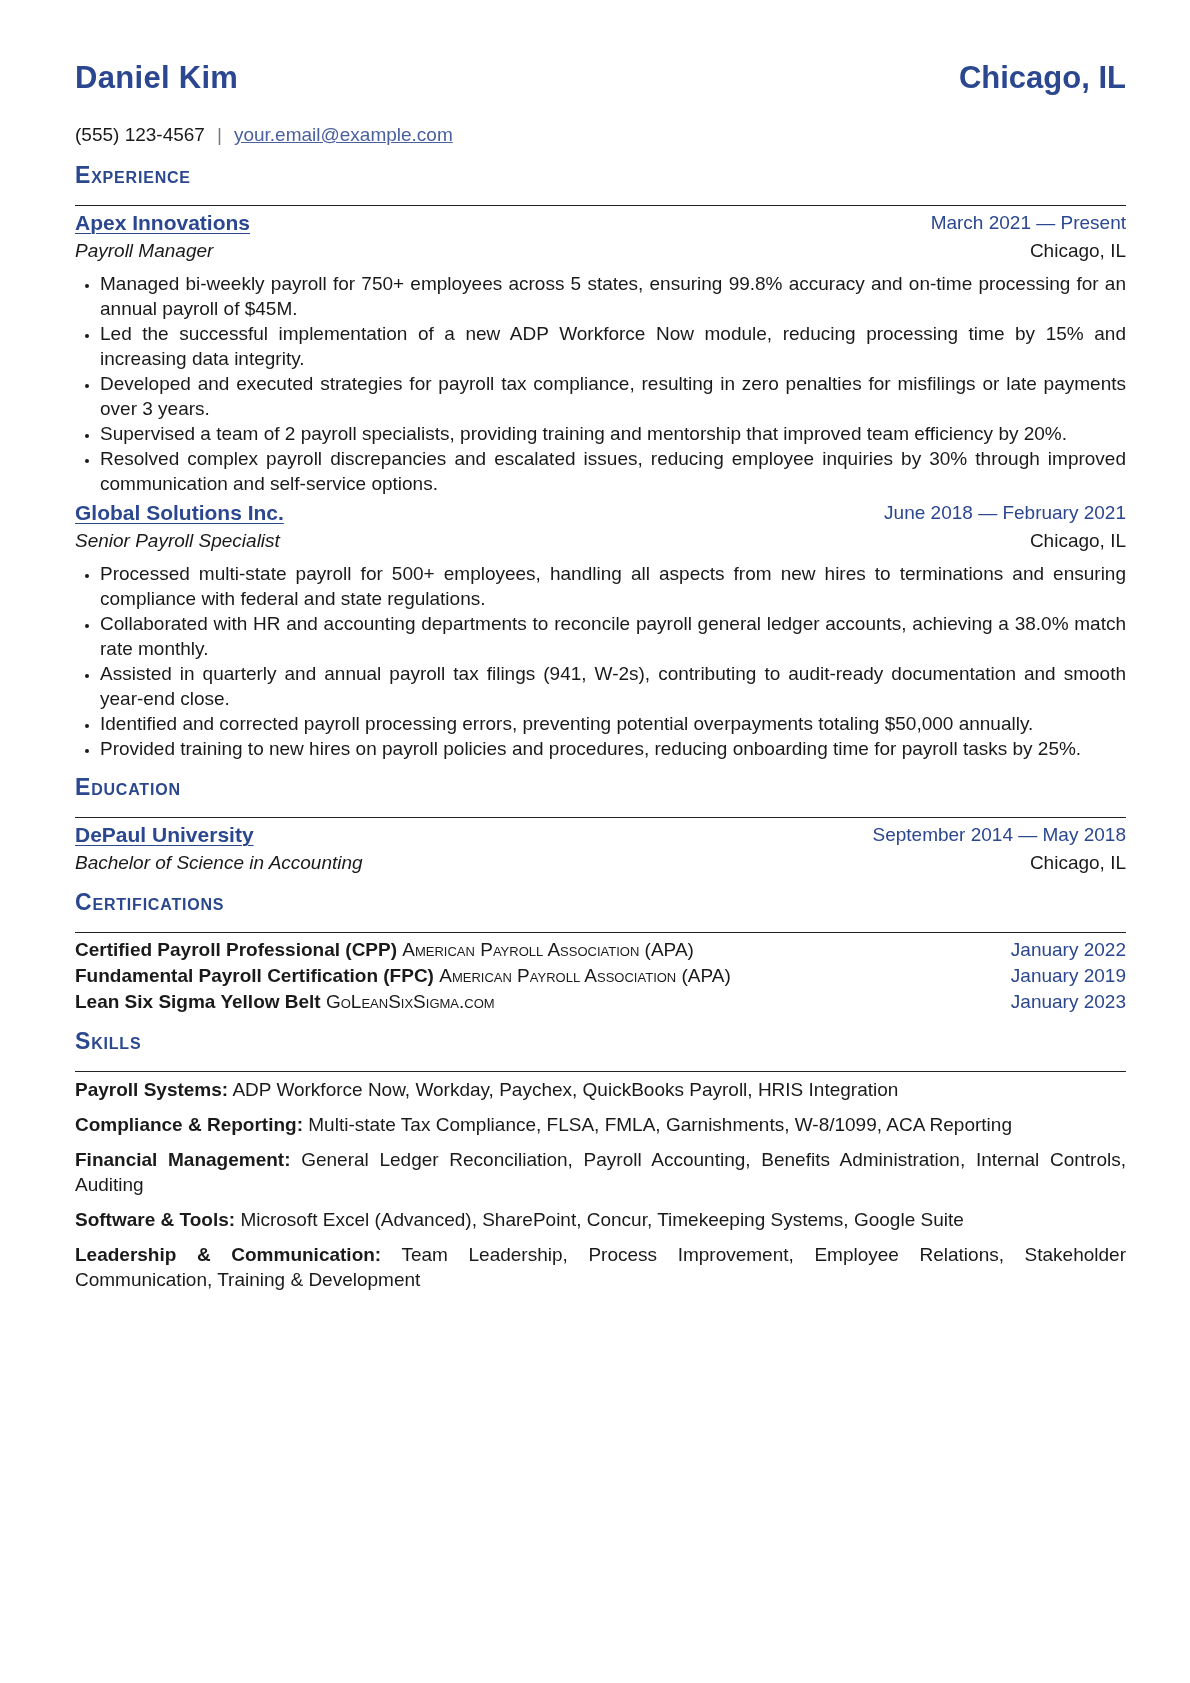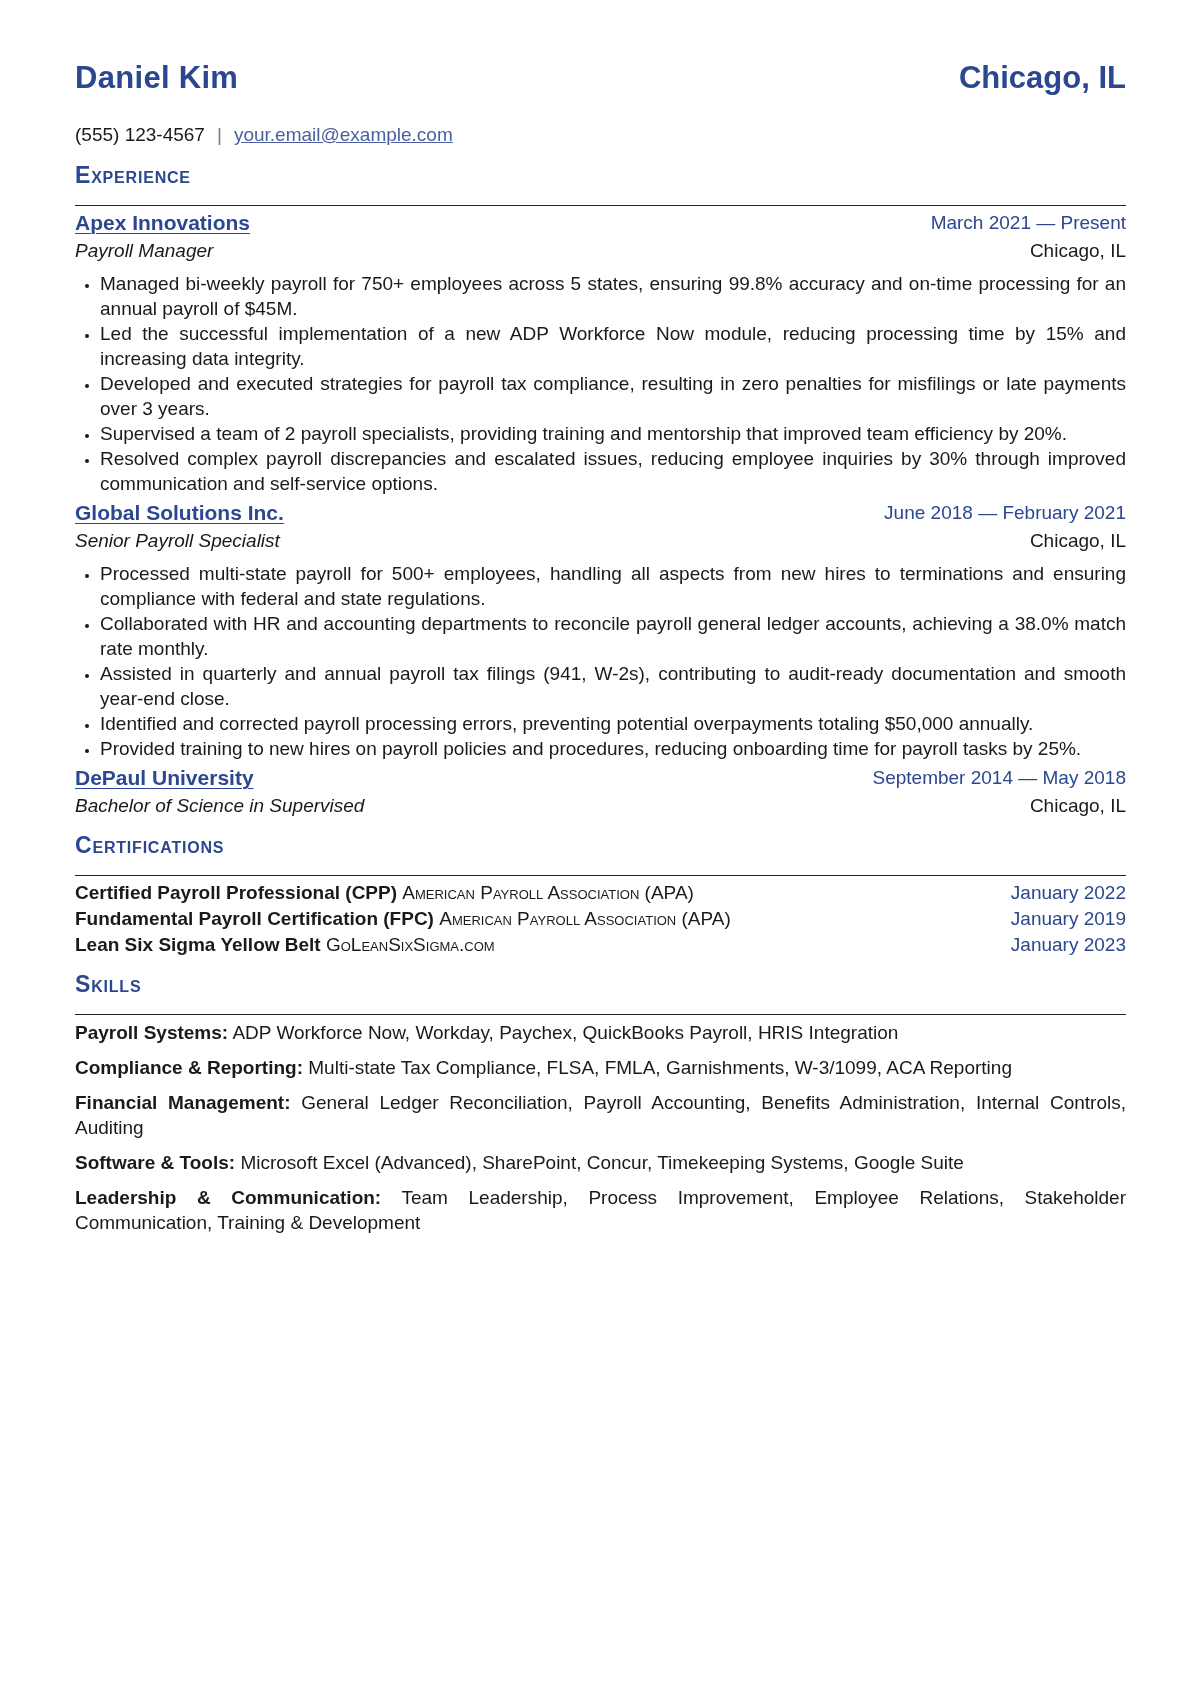--- a/index.html
+++ b/index.html
@@ -84,27 +84,28 @@
     </div>
     <ul>
       <li>Processed multi-state payroll for 500+ employees, handling all aspects from new hires to terminations and ensuring compliance with federal and state regulations.</li>
       <li>Collaborated with HR and accounting departments to reconcile payroll general ledger accounts, achieving a 38.0% match rate monthly.</li>
       <li>Assisted in quarterly and annual payroll tax filings (941, W-2s), contributing to audit-ready documentation and smooth year-end close.</li>
       <li>Identified and corrected payroll processing errors, preventing potential overpayments totaling $50,000 annually.</li>
       <li>Provided training to new hires on payroll policies and procedures, reducing onboarding time for payroll tasks by 25%.</li>
     </ul>
   </div>
 
+  <div class="section-title">Education</div>
   <div>
     <div class="entry-top">
       <a class="org">DePaul University</a>
       <span class="date">September 2014 — May 2018</span>
     </div>
     <div class="entry-sub">
-      <span class="role">Bachelor of Science in Supervised</span>
+      <span class="role">Bachelor of Science in Accounting</span>
       <span>Chicago, IL</span>
     </div>
   </div>
 
   <div class="section-title">Certifications</div>
   <div>
     <div class="cert-row">
       <span><span class="cert-name">Certified Payroll Professional (CPP)</span> <span class="cert-org">American Payroll Association (APA)</span></span>
       <span class="date">January 2022</span>
     </div>
@@ -114,19 +115,19 @@
     </div>
     <div class="cert-row">
       <span><span class="cert-name">Lean Six Sigma Yellow Belt</span> <span class="cert-org">GoLeanSixSigma.com</span></span>
       <span class="date">January 2023</span>
     </div>
   </div>
 
   <div class="section-title">Skills</div>
   <div>
     <div class="skill"><b>Payroll Systems:</b> <span>ADP Workforce Now, Workday, Paychex, QuickBooks Payroll, HRIS Integration</span></div>
-    <div class="skill"><b>Compliance &amp; Reporting:</b> <span>Multi-state Tax Compliance, FLSA, FMLA, Garnishments, W-3/1099, ACA Reporting</span></div>
+    <div class="skill"><b>Compliance &amp; Reporting:</b> <span>Multi-state Tax Compliance, FLSA, FMLA, Garnishments, W-8/1099, ACA Reporting</span></div>
     <div class="skill"><b>Financial Management:</b> <span>General Ledger Reconciliation, Payroll Accounting, Benefits Administration, Internal Controls, Auditing</span></div>
     <div class="skill"><b>Software &amp; Tools:</b> <span>Microsoft Excel (Advanced), SharePoint, Concur, Timekeeping Systems, Google Suite</span></div>
     <div class="skill"><b>Leadership &amp; Communication:</b> <span>Team Leadership, Process Improvement, Employee Relations, Stakeholder Communication, Training &amp; Development</span></div>
   </div>
 
 </div>
 
 </body></html>

